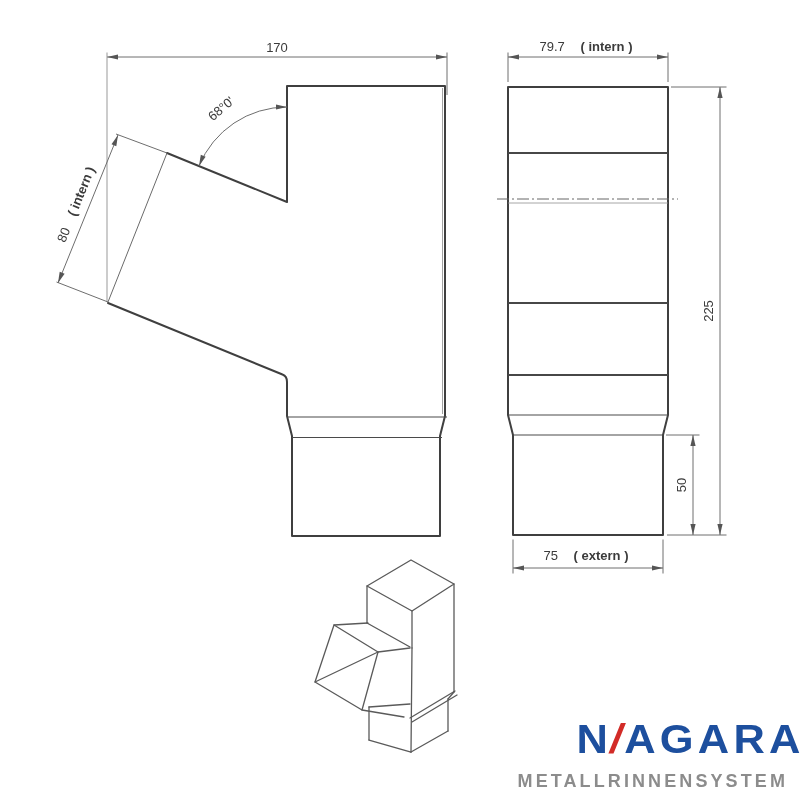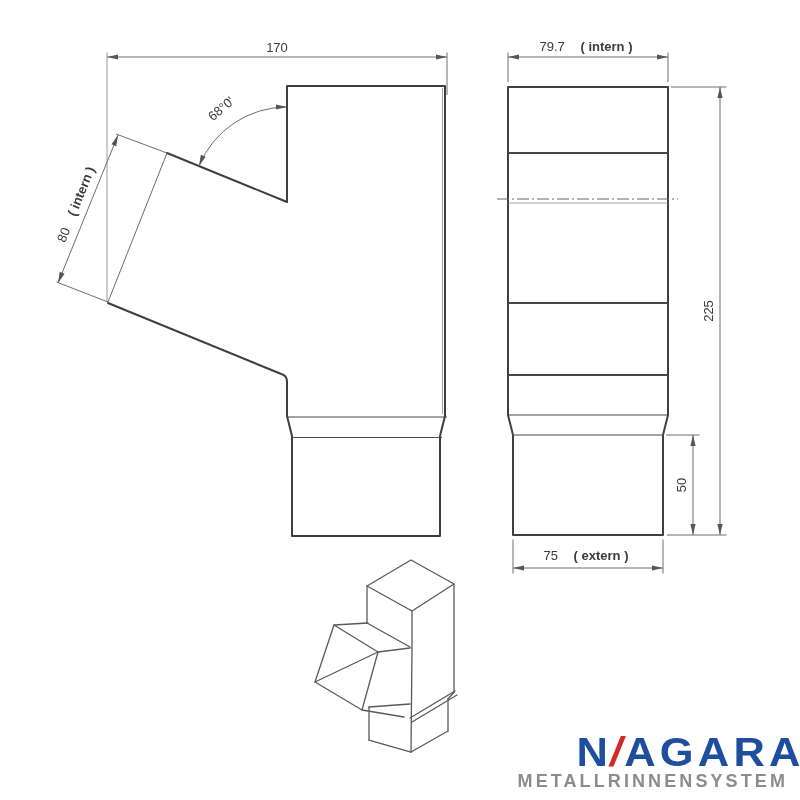--- a/index.html
+++ b/index.html
@@ -3,21 +3,21 @@
 <meta charset="utf-8">
 <style>
   html,body{margin:0;padding:0;background:#ffffff;}
   body{width:800px;height:800px;position:relative;font-family:"Liberation Sans",sans-serif;overflow:hidden;}
   svg{position:absolute;left:0;top:0;}
   svg text{font-family:"Liberation Sans",sans-serif;font-size:13px;fill:#3b3b3b;}
   svg text .note{font-weight:bold;}
   .logo{position:absolute;right:12px;bottom:8px;text-align:right;}
   .logo-main{font-size:41px;font-weight:bold;line-height:0.82;letter-spacing:4px;color:#1d4f9e;transform:scaleX(1.06);transform-origin:left bottom;white-space:nowrap;}
   .lg-red{color:#d22b27;font-style:italic;margin:0 -2px;}
-  .logo-sub{font-size:18px;font-weight:bold;color:#8c8c8c;letter-spacing:3.1px;margin-top:1px;white-space:nowrap;}
+  .logo-sub{font-size:18px;font-weight:bold;color:#8c8c8c;letter-spacing:3.1px;margin-top:14px;white-space:nowrap;}
 </style>
 </head>
 <body>
 
 <svg width="800" height="800" viewBox="0 0 800 800">
 
   <g>
     <path d="M167 153 L287 202 L287 86 L445 86 L445 416 L440 436 L440 536 L292 536 L292 436 L287 416 L287 382 Q287 376 282.5 374.5 L108 303" fill="none" stroke="#3f3f3f" stroke-width="2" stroke-linejoin="round" stroke-linecap="round"></path>
     <path d="M442.5 88 L442.5 414" fill="none" stroke="#8a8a8a" stroke-width="0.8"></path>
     <path d="M167 153 L108 302" fill="none" stroke="#6a6a6a" stroke-width="1"></path>

